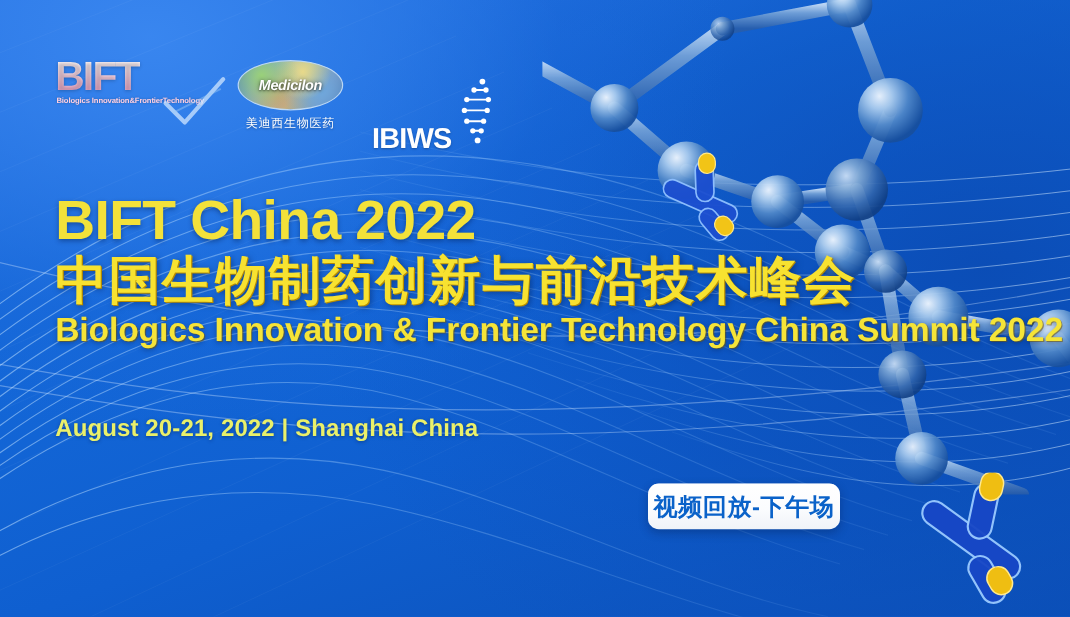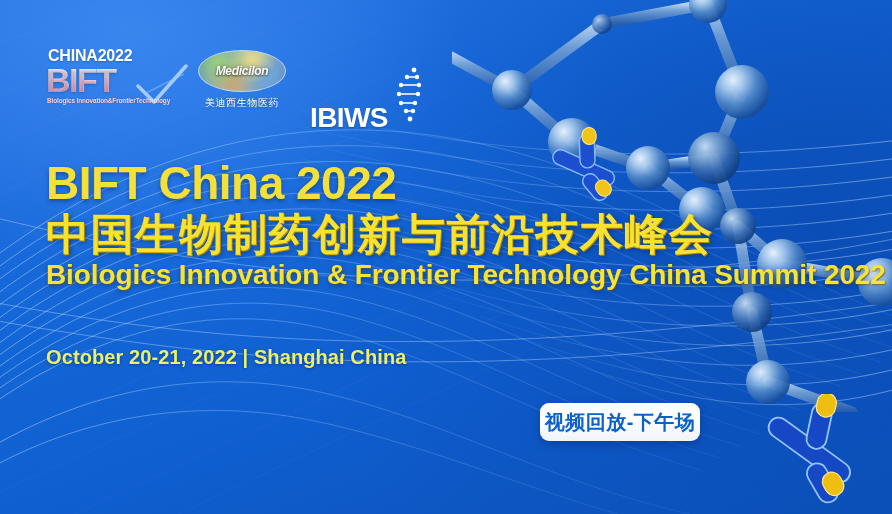--- a/index.html
+++ b/index.html
@@ -79,21 +79,21 @@
   }
   .med-cn {
     margin-top:4px; font-size:10px; font-weight:400; color:#ffffff;
     letter-spacing:0.6px; white-space:nowrap;
     text-shadow:0 1px 2px rgba(0,0,0,.3);
   }
 
   
   .ibiws-logo { position:relative; display:flex; align-items:center; gap:2px; margin-top:24px; }
   .ibiws-text {
-    font-size:28px; font-weight:800; color:#ffffff; letter-spacing:-0.6px;
+    font-size:24px; font-weight:800; color:#ffffff; letter-spacing:-0.6px;
     text-shadow:0 1px 2px rgba(0,0,0,.28);
     margin-top:30px;
   }
   .ibiws-helix { width:34px; height:60px; margin-top:-14px; }
 
   
   .headline-block { position:absolute; left:46px; top:160px; }
 
   .title-en {
     font-size:46px; font-weight:700; line-height:1.02;
@@ -291,21 +291,20 @@
       <rect x="50" y="12" width="20" height="46" rx="10" fill="#1747c6" stroke="#9acaff" stroke-width="1.8" opacity="0.95" transform="rotate(-24 60 35)"></rect>
       <rect x="86" y="58" width="20" height="42" rx="10" fill="#1747c6" stroke="#9acaff" stroke-width="1.8" opacity="0.95" transform="rotate(-66 96 79)"></rect>
       <rect x="44" y="2" width="19" height="24" rx="9.5" fill="#efbe12" stroke="#ffe98d" stroke-width="1.2" transform="rotate(-24 53 14)"></rect>
       <rect x="96" y="62" width="19" height="24" rx="9.5" fill="#efbe12" stroke="#ffe98d" stroke-width="1.2" transform="rotate(-66 105 74)"></rect>
     </g>
   </svg>
 
   <div class="logo-row">
 
     <div class="bift-logo">
-      <div class="bift-china">CHINA2022</div>
       <div class="bift-main">BIFT</div>
       <div class="bift-tag">Biologics Innovation&amp;FrontierTechnology</div>
       <svg class="bift-swoosh" viewBox="0 0 56 46">
         <path d="M4,22 L20,38 L52,2" fill="none" stroke="#cfe6ff" stroke-opacity="0.75" stroke-width="3.5" stroke-linecap="round" stroke-linejoin="round"></path>
         <path d="M10,30 L50,10" fill="none" stroke="#9ecaf5" stroke-opacity="0.45" stroke-width="1.6"></path>
       </svg>
     </div>
 
     <div class="med-logo">
       <div class="med-oval">
@@ -342,20 +341,20 @@
     </div>
   </div>
 
   <div class="headline-block">
     <div class="title-en">BIFT China 2022</div>
     <div class="title-cn">中国生物制药创新与前沿技术峰会</div>
     <div class="subtitle-en">Biologics Innovation &amp; Frontier Technology China Summit 2022</div>
   </div>
 
   <div class="date-block">
-    <div class="date-en">October 20-21, 2022 | Shanghai China</div>
+    <div class="date-en">August 20-21, 2022 | Shanghai China</div>
   </div>
 
   <div class="cta-button">
     <span class="cta-label">视频回放-下午场</span>
   </div>
 
 </div>
 
 </body></html>

